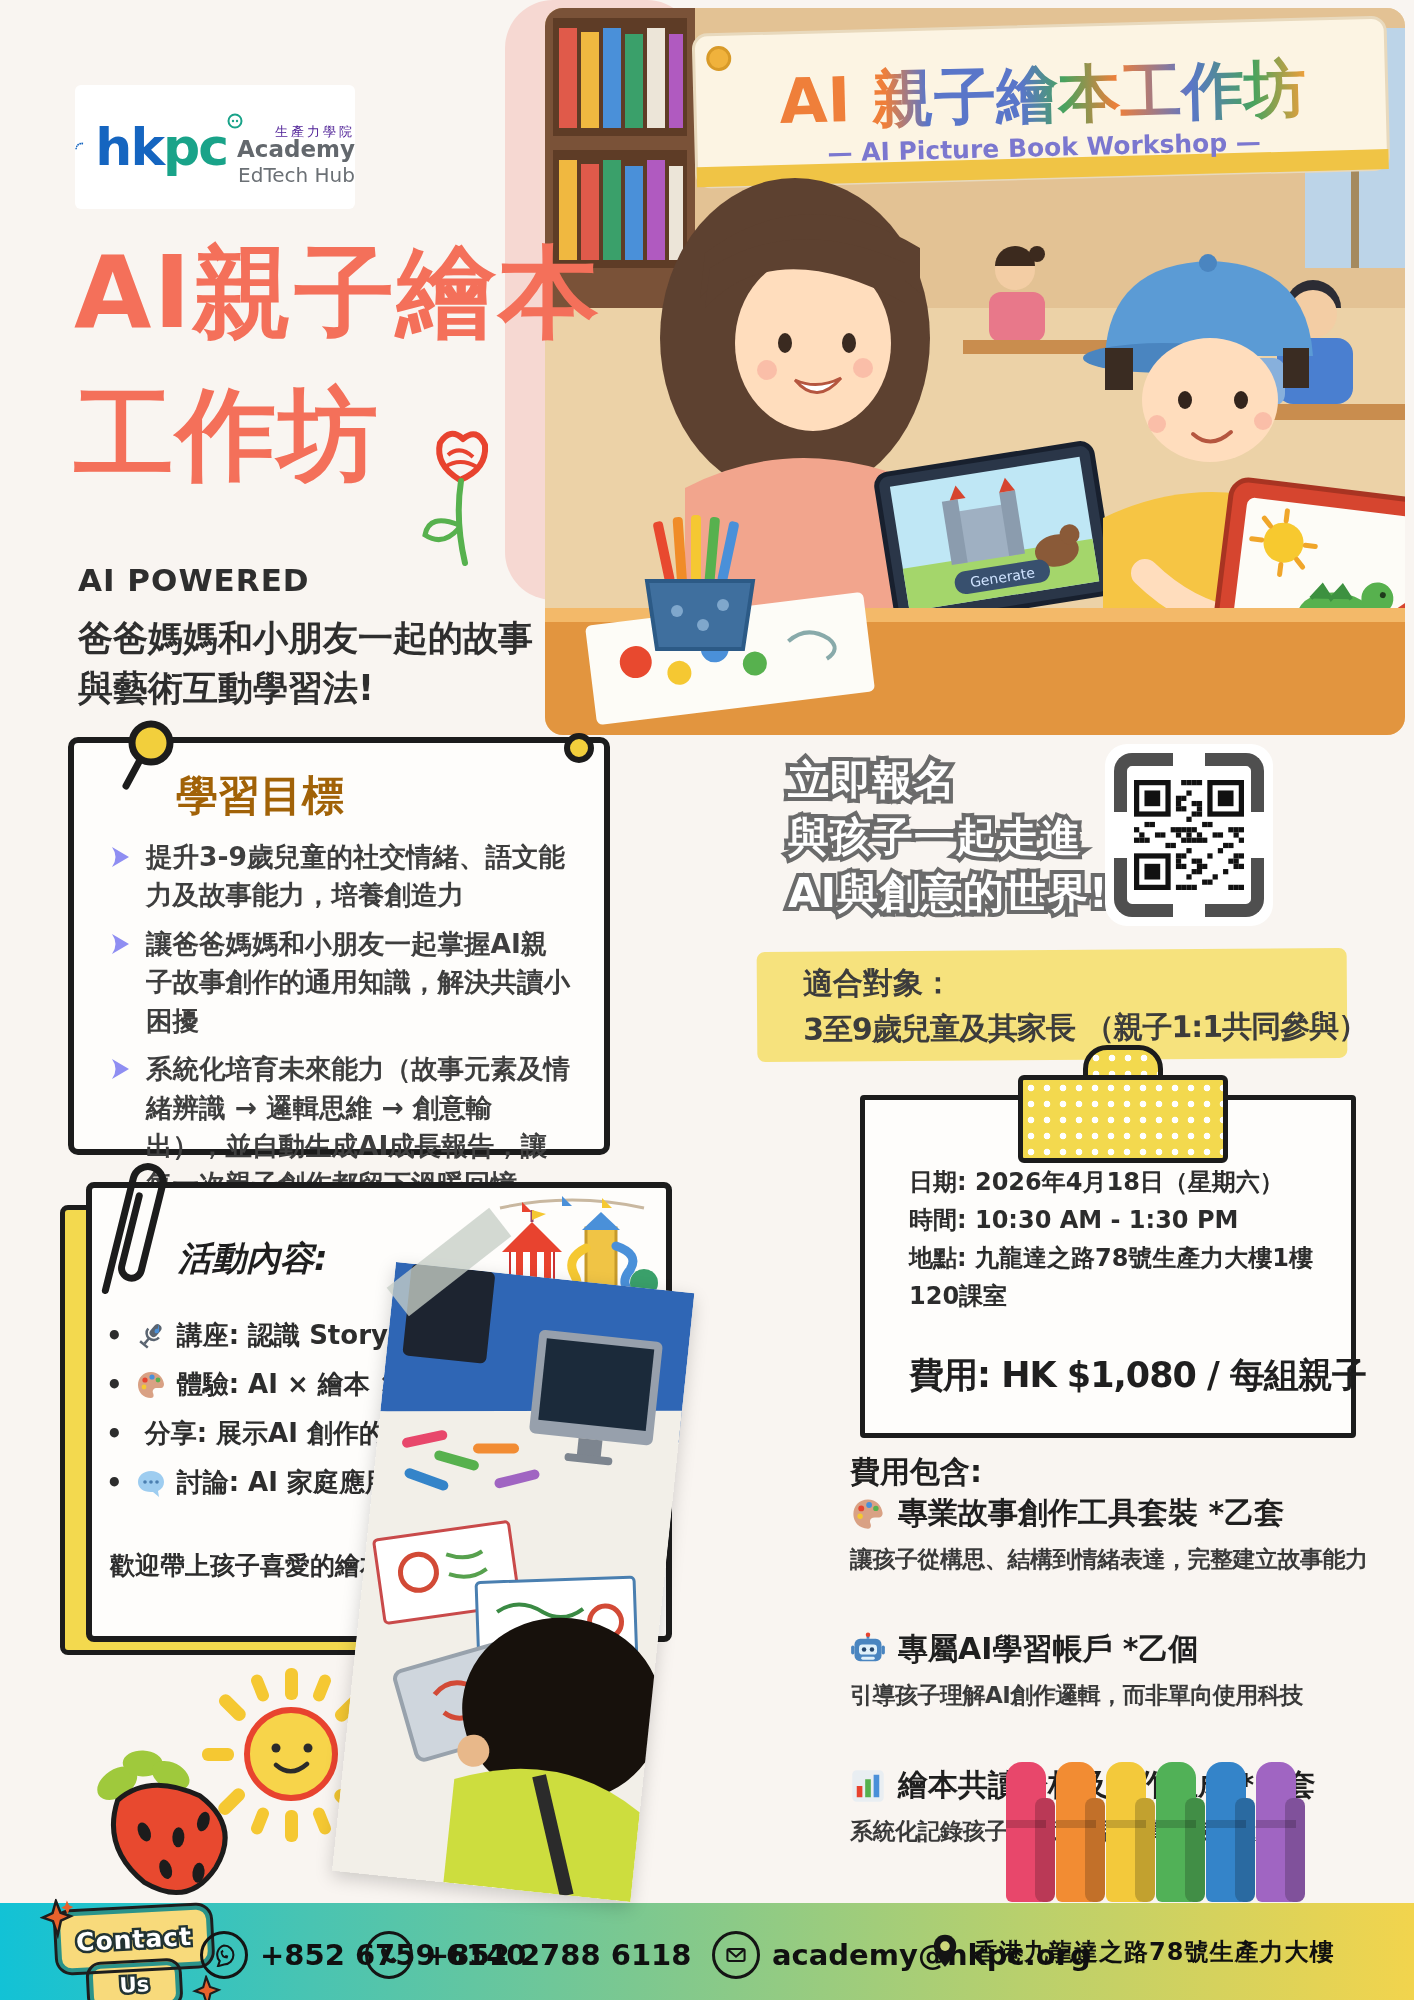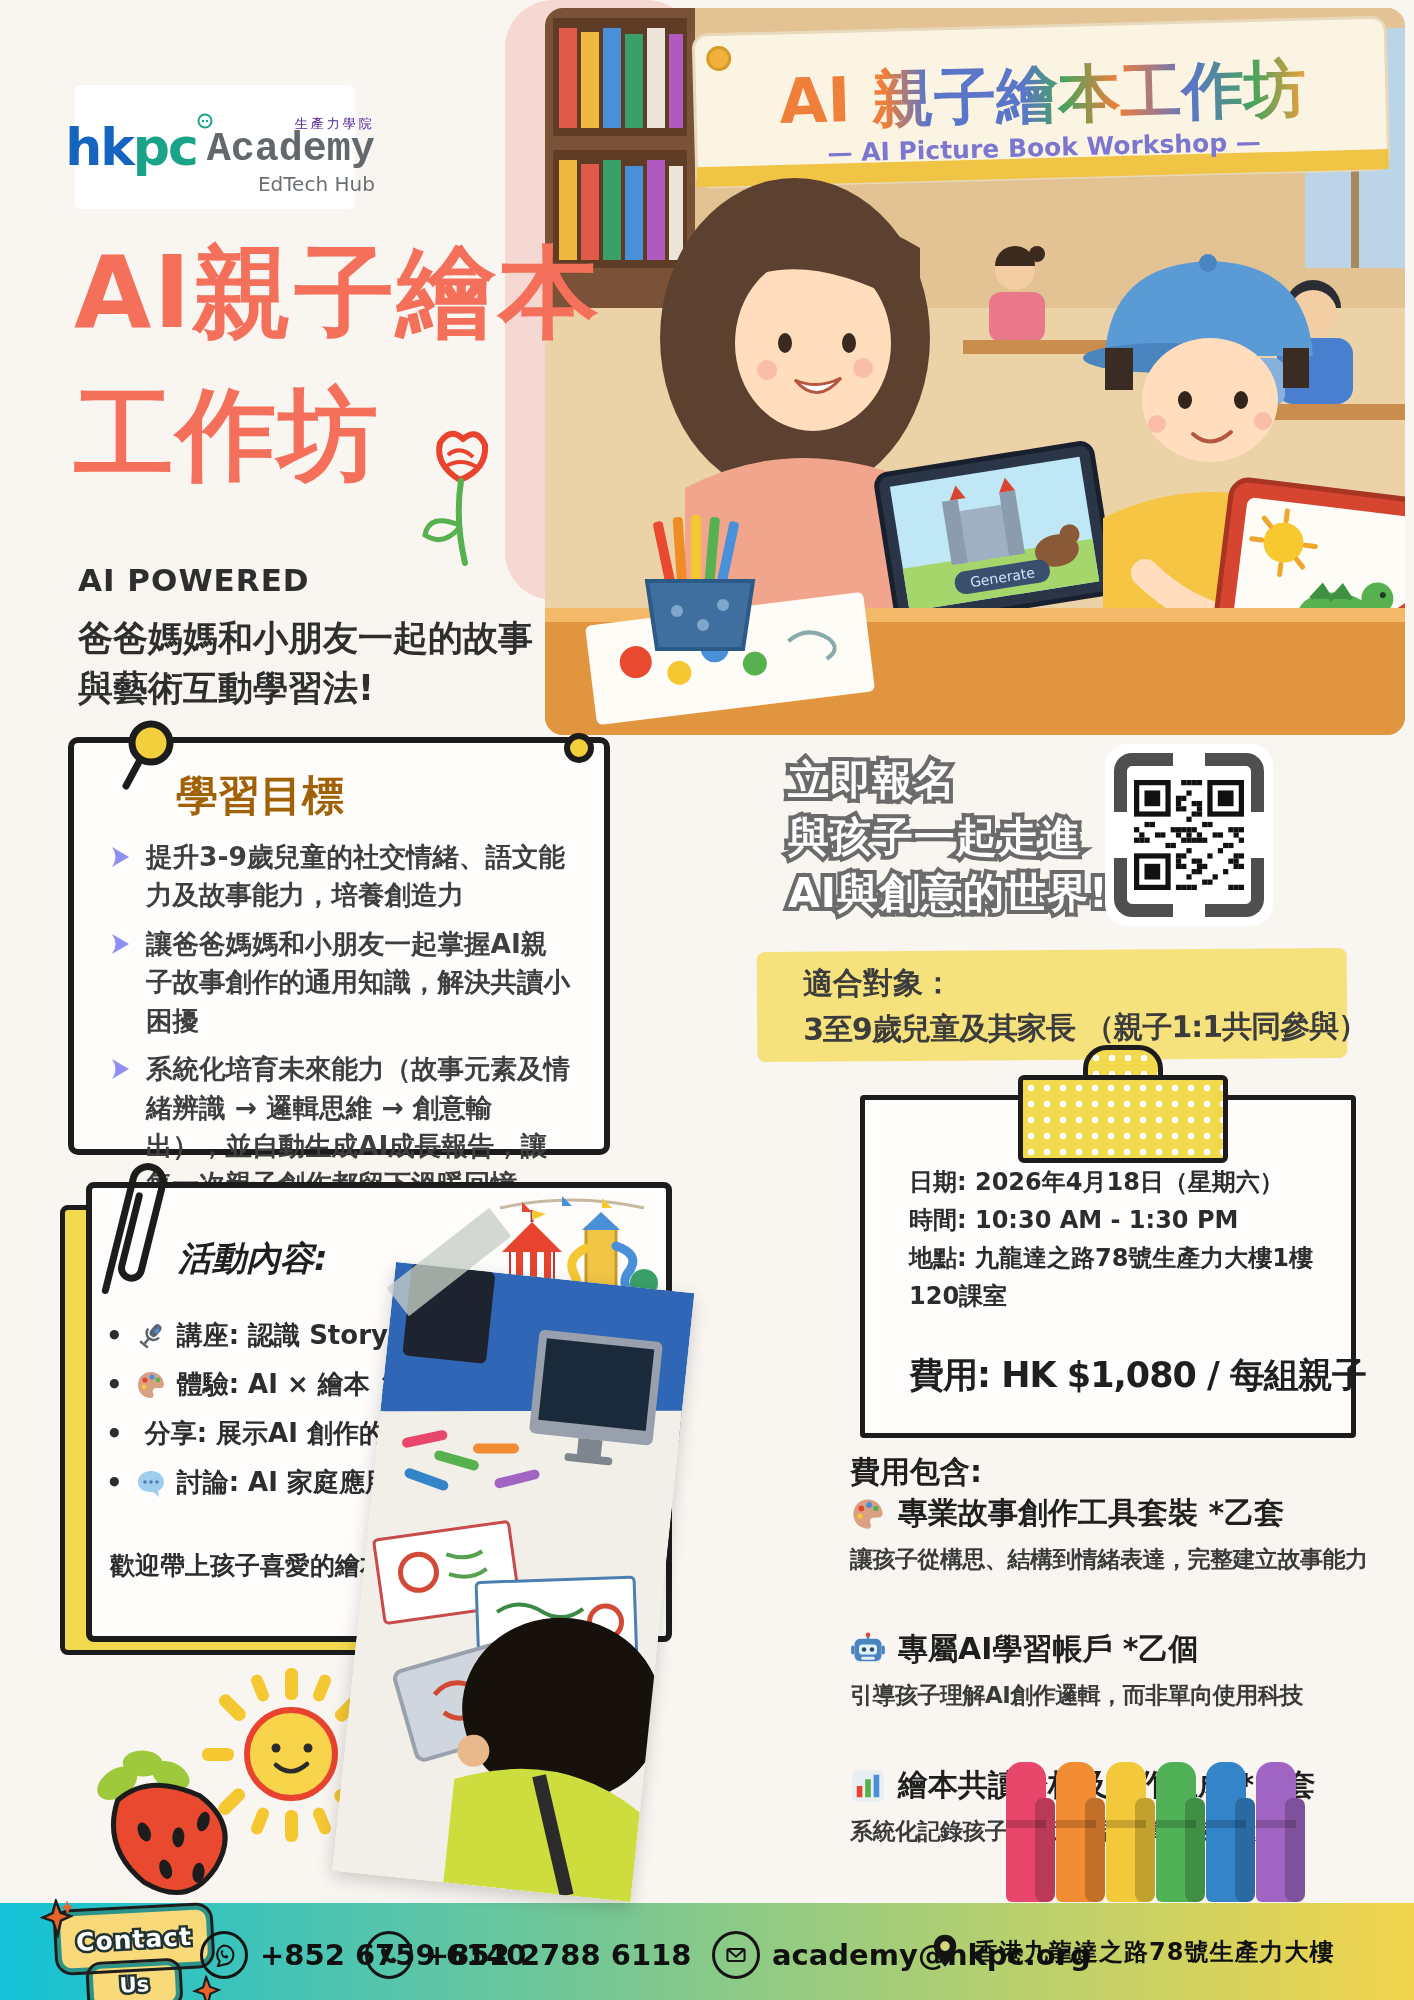--- a/index.html
+++ b/index.html
@@ -6,21 +6,21 @@
   .poster{position:relative;width:1414px;height:2000px;background:#f9f5f1;overflow:hidden;
           font-family:"DejaVu Sans","Liberation Sans",sans-serif;color:#2b2b2b;}
   .abs{position:absolute;}
   
   .logo-card{left:75px;top:85px;width:280px;height:124px;background:#fff;border-radius:6px;
              display:flex;align-items:center;justify-content:center;gap:10px;}
   .hkpc-word{font-size:52px;font-weight:800;letter-spacing:-2px;position:relative;}
   .hkpc-hk{color:#1565c0;} .hkpc-pc{color:#19a389;}
   .logo-right{position:relative;text-align:right;line-height:1;color:#63686d;padding-top:16px;}
   .logo-cn{font-size:13px;letter-spacing:3px;color:#4c1d95;}
-  .logo-academy{font-size:40px;font-weight:700;margin-top:0;font-family:Liberation Mono, monospace;}
+  .logo-academy{font-size:23px;font-weight:700;margin-top:0;}
   .logo-edtech{font-size:20px;font-weight:400;margin-top:4px;color:#6b7075;}
   
   .hero-title{left:74px;top:222px;font-size:100px;line-height:1.42;font-weight:800;color:#f4705a;letter-spacing:2px;}
   .hero-powered{left:78px;top:562px;font-size:31px;font-weight:800;color:#2e2e2e;letter-spacing:1px;}
   .hero-sub{left:78px;top:614px;font-size:35px;line-height:1.42;font-weight:800;color:#2e2e2e;}
   
   .pink-blob{left:505px;top:0;width:190px;height:600px;background:#f6d8d2;border-radius:48px;}
   .illo{left:545px;top:8px;width:860px;height:727px;border-radius:18px;overflow:hidden;}
   
   .obj-box{left:68px;top:737px;width:530px;height:406px;background:#fefdfb;border:6px solid #1c1c1c;border-radius:10px;}

